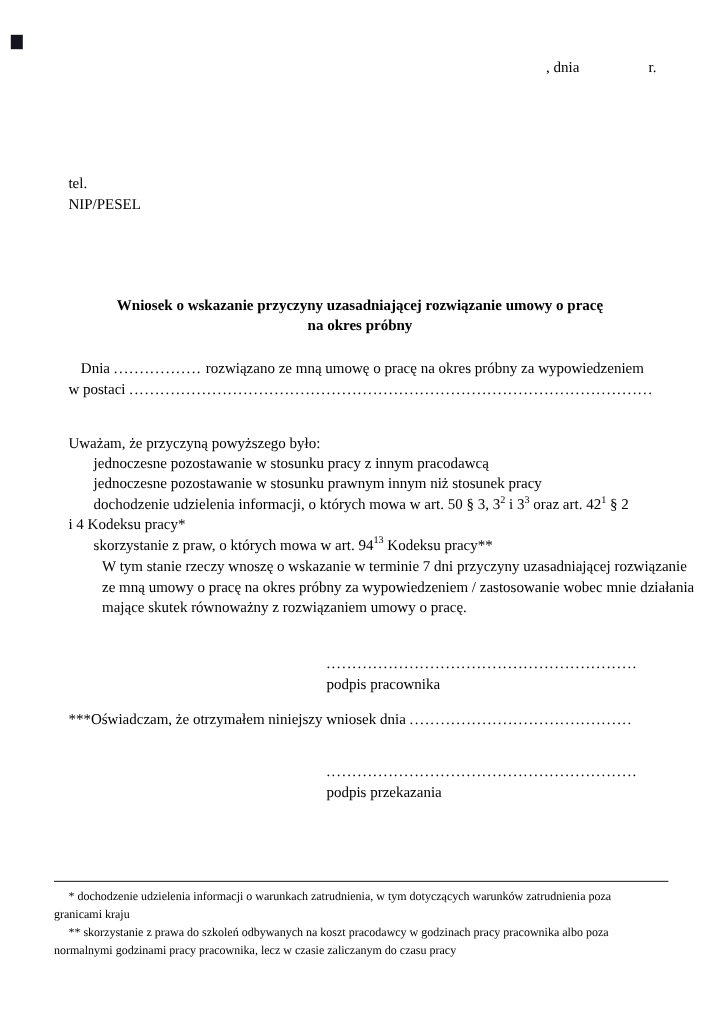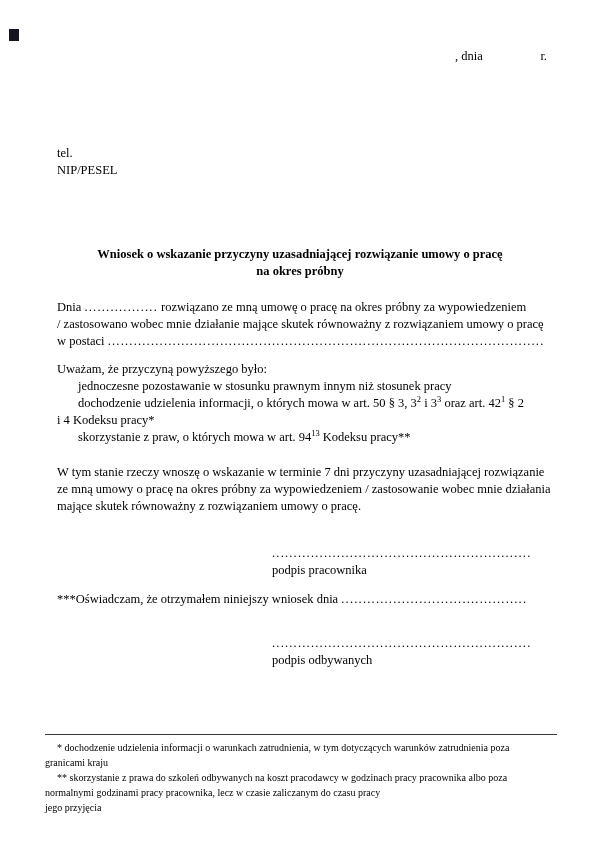--- a/index.html
+++ b/index.html
@@ -6,23 +6,23 @@
   .page{
     position:relative;width:578px;height:849px;background:#ffffff;
     font-family:"Liberation Serif","DejaVu Serif",serif;
     font-size:12.5px;color:#000;overflow:hidden;
   }
   .logo-mark{position:absolute;left:9px;top:29px;width:10px;height:12px;background:#15151f;}
   .date-line{position:absolute;left:455px;top:48px;width:92px;display:flex;justify-content:space-between;line-height:17px;}
   .contact{position:absolute;left:57px;top:145px;line-height:17px;}
   .doc-title{position:absolute;left:0;top:246px;width:600px;text-align:center;font-weight:bold;line-height:16.5px;}
   .para{position:absolute;left:57px;width:490px;line-height:17.2px;}
-  .opening{top:299px;}
+  .opening{top:299px;text-align:center;}
   .reasons{top:361px;line-height:17px;}
-  .closing{top:464px;}
+  .closing{top:464px;margin-left:28px;}
   .line{white-space:nowrap;}
   .clip{overflow:hidden;width:487px;}
   .indent{padding-left:21px;}
   .dots{letter-spacing:1.2px;}
   sup{font-size:8.5px;line-height:0;}
   .sig{position:absolute;left:272px;width:260px;line-height:17px;}
   .sig-employee{top:545px;}
   .sig-employer{top:635px;}
   .sig-dots{white-space:nowrap;overflow:hidden;width:260px;letter-spacing:1.2px;}
   .sig .caption{}
@@ -48,26 +48,26 @@
     <div>NIP/PESEL</div>
   </div>
 
   <div class="doc-title">
     <div>Wniosek o wskazanie przyczyny uzasadniającej rozwiązanie umowy o pracę</div>
     <div>na okres próbny</div>
   </div>
 
   <div class="para opening">
     <div class="line"><span>Dnia </span><span class="dots">.................</span><span> rozwiązano ze mną umowę o pracę na okres próbny za wypowiedzeniem</span></div>
-    <div class="line">/ zastosowano wobec mnie działanie mające skutek równoważny z rozwiązaniem umowy o pracę</div>
     <div class="line clip"><span>w postaci </span><span class="dots">........................................................................................................................</span></div>
   </div>
 
   <div class="para reasons">
     <div class="line">Uważam, że przyczyną powyższego było:</div>
+    <div class="line indent"><span>jednoczesne pozostawanie w stosunku pracy z innym pracodawcą</span></div>
     <div class="line indent"><span>jednoczesne pozostawanie w stosunku prawnym innym niż stosunek pracy</span></div>
     <div class="line indent"><span>dochodzenie udzielenia informacji, o których mowa w art. 50 § 3, 3</span><sup>2</sup><span> i 3</span><sup>3</sup><span> oraz art. 42</span><sup>1</sup><span> § 2</span></div>
     <div class="line"><span>i 4 Kodeksu pracy*</span></div>
     <div class="line indent"><span>skorzystanie z praw, o których mowa w art. 94</span><sup>13</sup><span> Kodeksu pracy**</span></div>
   </div>
 
   <div class="para closing">
     <div class="line">W tym stanie rzeczy wnoszę o wskazanie w terminie 7 dni przyczyny uzasadniającej rozwiązanie</div>
     <div class="line">ze mną umowy o pracę na okres próbny za wypowiedzeniem / zastosowanie wobec mnie działania</div>
     <div class="line">mające skutek równoważny z rozwiązaniem umowy o pracę.</div>
@@ -75,26 +75,25 @@
 
   <div class="sig sig-employee">
     <div class="sig-dots">..........................................................................................</div>
     <div class="caption">podpis pracownika</div>
   </div>
 
   <div class="statement"><span>***Oświadczam, że otrzymałem niniejszy wniosek dnia </span><span class="dots">................................................................................</span></div>
 
   <div class="sig sig-employer">
     <div class="sig-dots">..........................................................................................</div>
-    <div class="caption">podpis odbywanych</div>
+    <div class="caption">podpis przekazania</div>
   </div>
 
   <div class="footnote-rule"></div>
 
   <div class="footnotes">
     <div class="line fn-first">* dochodzenie udzielenia informacji o warunkach zatrudnienia, w tym dotyczących warunków zatrudnienia poza</div>
     <div class="line">granicami kraju</div>
     <div class="line fn-first">** skorzystanie z prawa do szkoleń odbywanych na koszt pracodawcy w godzinach pracy pracownika albo poza</div>
     <div class="line">normalnymi godzinami pracy pracownika, lecz w czasie zaliczanym do czasu pracy</div>
-    <div class="line">jego przyjęcia</div>
   </div>
 
 </div>
 
 </body></html>

